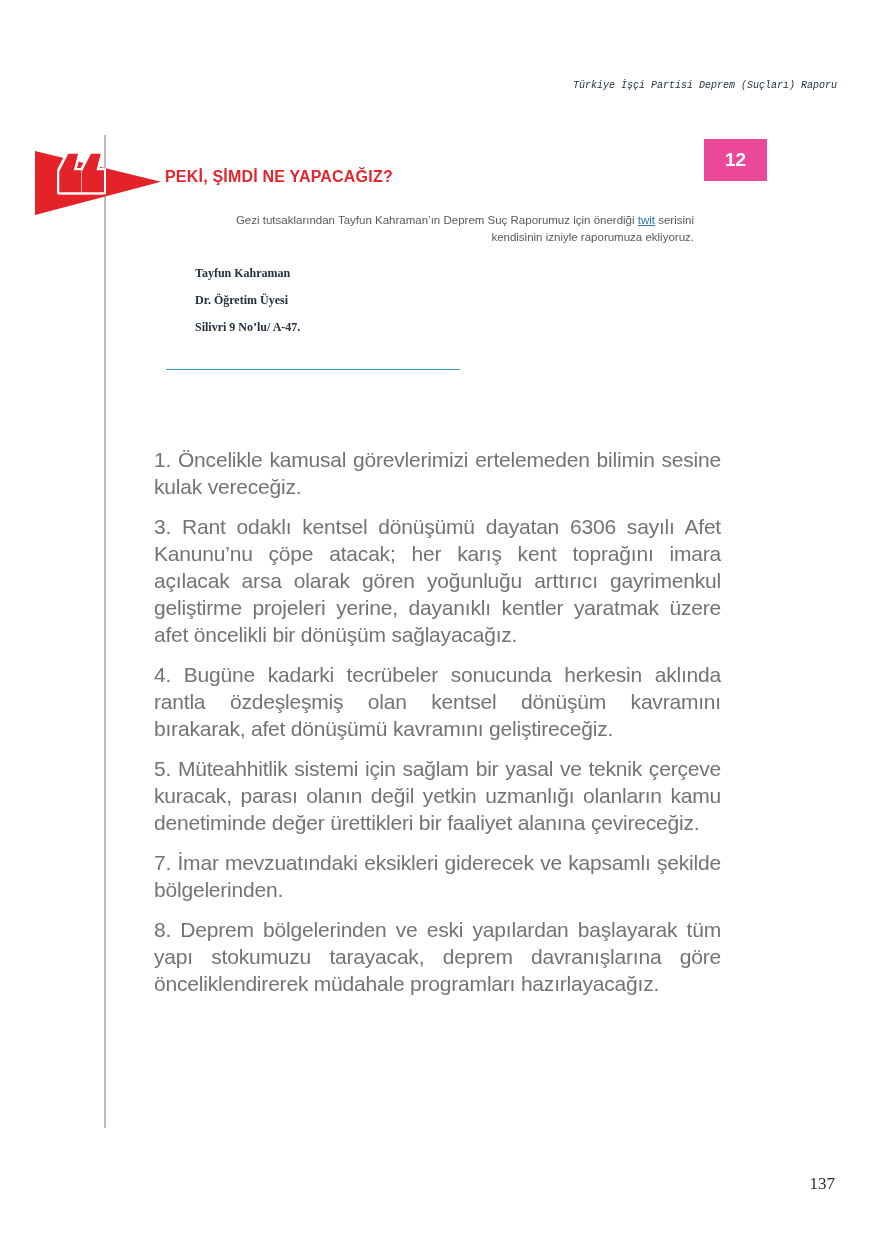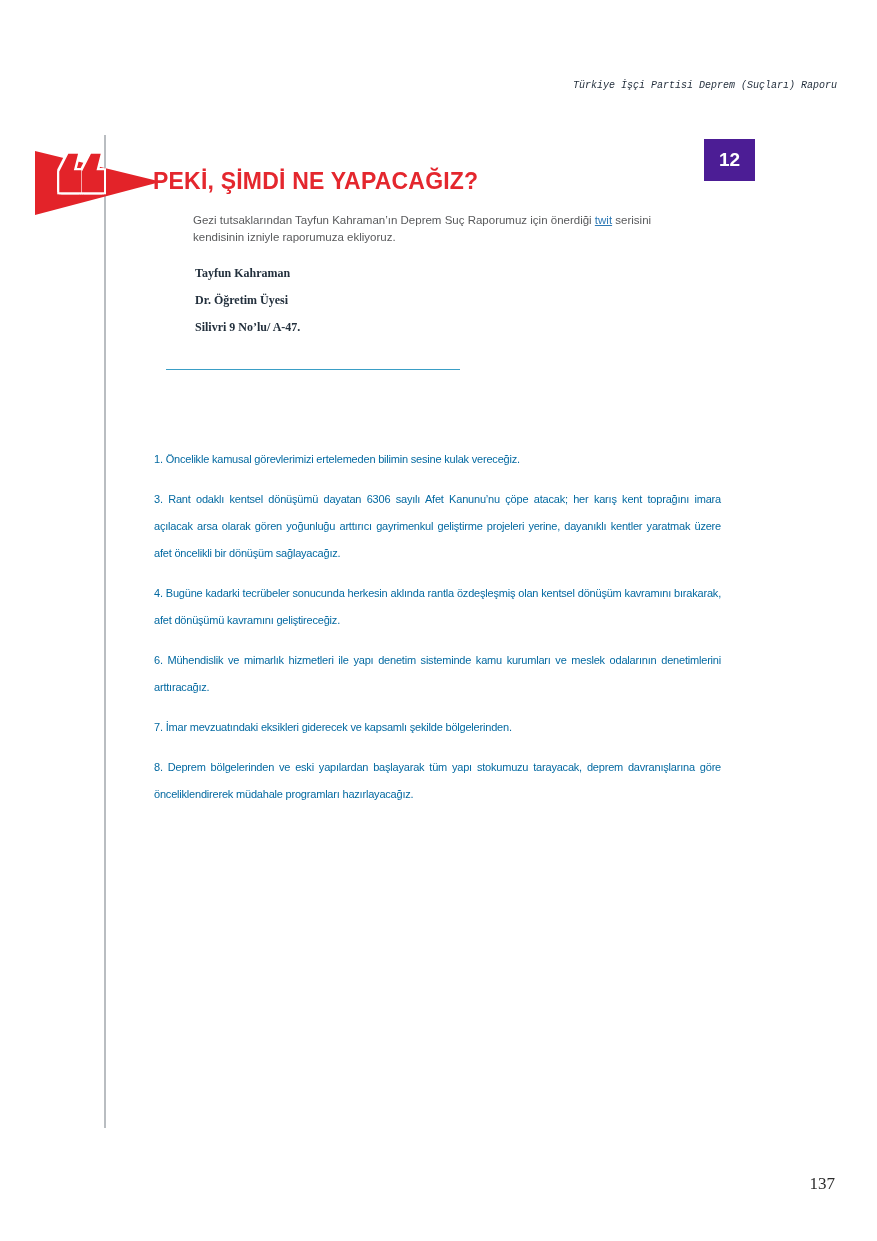--- a/index.html
+++ b/index.html
@@ -29,23 +29,23 @@
     top: 135px;
     width: 2px;
     height: 993px;
     background: #b9bdc1;
   }
 
   .badge {
     position: absolute;
     left: 704px;
     top: 139px;
-    width: 51px;
+    width: 63px;
     height: 42px;
-    background: #4c1d95;
+    background: #ec4899;
     color: #ffffff;
     font-weight: bold;
     font-size: 19px;
     display: flex;
     align-items: center;
     justify-content: center;
   }
 
   .flag {
     position: absolute;
@@ -66,36 +66,37 @@
     font-size: 105px;
     line-height: 105px;
     color: #e32329;
     text-shadow: -2px 0 0 #fff, 2px 0 0 #fff, 0 -2px 0 #fff, 0 2px 0 #fff,
                  -2px -2px 0 #fff, 2px 2px 0 #fff, -2px 2px 0 #fff, 2px -2px 0 #fff;
     user-select: none;
   }
 
   .section-title {
     position: absolute;
-    left: 153px;
+    left: 165px;
     top: 168px;
-    font-size: 23px;
+    font-size: 16px;
     font-weight: bold;
     color: #e4272e;
     letter-spacing: 0.2px;
   }
 
   .intro {
     position: absolute;
-    left: 193px;
+    left: 204px;
     top: 212px;
     width: 490px;
     font-size: 11.5px;
     line-height: 1.5;
     color: #58595b;
+    text-align: right;
   }
   .intro a {
     color: #2e79b5;
     text-decoration: underline;
     cursor: pointer;
   }
 
   .author-block {
     position: absolute;
     left: 195px;
@@ -117,24 +118,24 @@
   }
 
   .list {
     position: absolute;
     left: 154px;
     top: 446px;
     width: 567px;
   }
   .list p {
     margin: 0 0 13px 0;
-    font-size: 11px;
+    font-size: 21px;
     line-height: 27px;
     letter-spacing: -0.2px;
-    color: #0369a1;
+    color: #737373;
     text-align: justify;
   }
 
   .page-number {
     position: absolute;
     right: 42px;
     top: 1174px;
     font-family: "Liberation Serif", serif;
     font-size: 17px;
     color: #2b2b2b;
@@ -164,18 +165,18 @@
   <div>Dr. Öğretim Üyesi</div>
   <div>Silivri 9 No’lu/ A-47.</div>
 </div>
 
 <div class="rule"></div>
 
 <div class="list">
   <p><span>1.</span> <span>Öncelikle kamusal görevlerimizi ertelemeden bilimin sesine kulak vereceğiz.</span></p>
   <p><span>3.</span> <span>Rant odaklı kentsel dönüşümü dayatan 6306 sayılı Afet Kanunu’nu çöpe atacak; her karış kent toprağını imara açılacak arsa olarak gören yoğunluğu arttırıcı gayrimenkul geliştirme projeleri yerine, dayanıklı kentler yaratmak üzere afet öncelikli bir dönüşüm sağlayacağız.</span></p>
   <p><span>4.</span> <span>Bugüne kadarki tecrübeler sonucunda herkesin aklında rantla özdeşleşmiş olan kentsel dönüşüm kavramını bırakarak, afet dönüşümü kavramını geliştireceğiz.</span></p>
-  <p><span>6.</span> <span>Mühendislik ve mimarlık hizmetleri ile yapı denetim sisteminde kamu kurumları ve meslek odalarının denetimlerini arttıracağız.</span></p>
+  <p><span>5.</span> <span>Müteahhitlik sistemi için sağlam bir yasal ve teknik çerçeve kuracak, parası olanın değil yetkin uzmanlığı olanların kamu denetiminde değer ürettikleri bir faaliyet alanına çevireceğiz.</span></p>
   <p><span>7.</span> <span>İmar mevzuatındaki eksikleri giderecek ve kapsamlı şekilde bölgelerinden.</span></p>
   <p><span>8.</span> <span>Deprem bölgelerinden ve eski yapılardan başlayarak tüm yapı stokumuzu tarayacak, deprem davranışlarına göre önceliklendirerek müdahale programları hazırlayacağız.</span></p>
 </div>
 
 <div class="page-number">137</div>
 
 </body></html>

